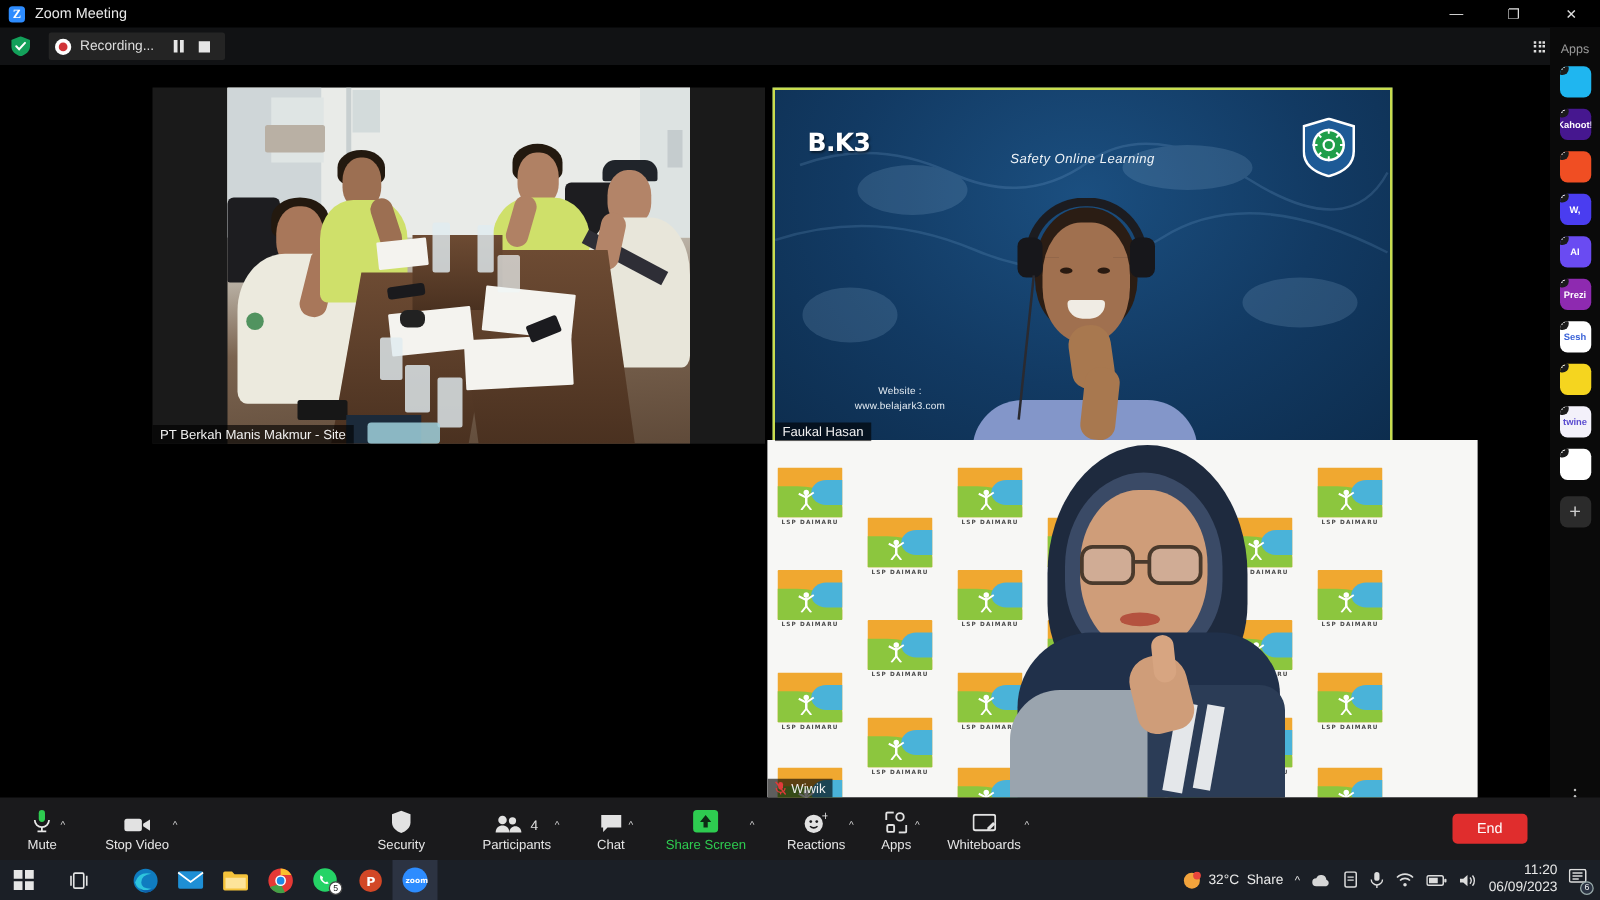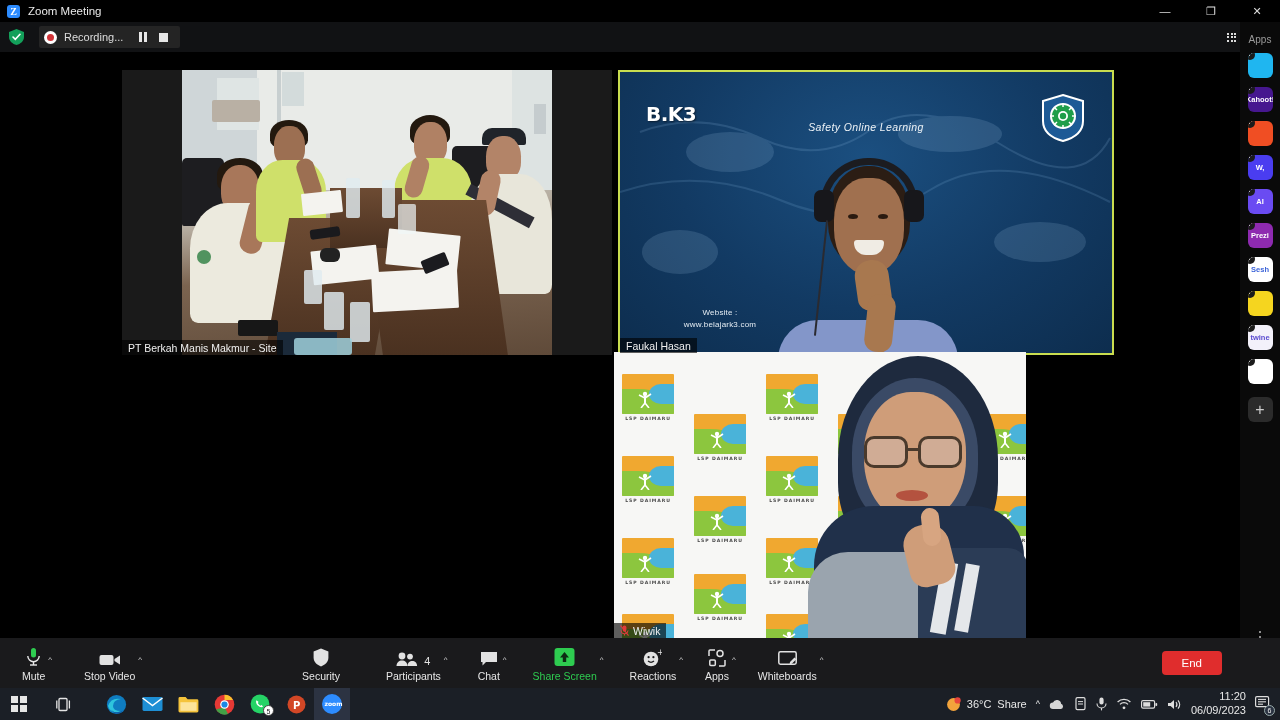--- a/index.html
+++ b/index.html
@@ -98,21 +98,21 @@
   .bk3-shield { position:absolute; right:28px; top:22px; width:42px; height:48px; }
   .bk3-ft { position:absolute; bottom:22px; color:#e4ecf3; font-size:8px;
     text-align:center; line-height:1.5; letter-spacing:.2px; }
   .spk { position:absolute; }
 
   
   #t3 { left:263px; top:300px; width:208px; height:286px; background:#000; }
   .whitebg { position:absolute; left:6px; top:6px; right:6px; bottom:4px; background:#fdfdfd; }
 
   
-  #t4 { left:614px; top:300px; width:412px; height:286px; background:#f2f2f0; }
+  #t4 { left:614px; top:300px; width:568px; height:286px; background:#f2f2f0; }
   .lspwall { position:absolute; inset:0; background:#f7f7f5; }
   .lsp { position:absolute; width:52px; }
   .lsp .box { width:52px; height:40px; position:relative; overflow:hidden; border-radius:1px; }
   .lsp .sky { position:absolute; inset:0; background:#f0a830; }
   .lsp .green { position:absolute; left:0; bottom:0; width:100%; height:62%;
     background:#8cc63e; border-radius:0 70% 0 0; }
   .lsp .blue { position:absolute; right:0; top:24%; width:48%; height:52%;
     background:#4ab3d9; border-radius:60% 0 0 60%; }
   .lsp .fig { position:absolute; left:16px; bottom:6px; width:14px; height:18px; }
   .lsp .cap { text-align:center; font-size:4.6px; letter-spacing:.9px; color:#4a4a4a;
@@ -969,21 +969,21 @@
         <text x="3.4" y="13" font-size="6" fill="#fff" font-family="DejaVu Sans" font-weight="bold">zoom</text>
       </svg>
   </div>
 
   <div class="tray">
     <div class="weather">
       <svg width="15" height="15" viewBox="0 0 15 15">
           <circle cx="7.5" cy="7.5" r="6.4" fill="#f2a33c"></circle>
           <circle cx="11.6" cy="3.4" r="3.1" fill="#e8453c"></circle>
         </svg>
-      <span>36°C</span>
+      <span>32°C</span>
       <span>Share</span>
     </div>
     <span style="font-size:9px;">^</span>
     <svg width="16" height="11" viewBox="0 0 16 11">
         <path d="M4 10 a3.2 3.2 0 0 1 0-6.4 a4.2 4.2 0 0 1 8.1 1.2 A2.7 2.7 0 0 1 12 10 Z" fill="#d6d6d6"></path>
       </svg>
     <svg width="13" height="14" viewBox="0 0 13 14">
         <rect x="2" y="0.6" width="9" height="12" rx="1.4" stroke="#ddd" stroke-width="1.2" fill="none"></rect>
         <path d="M4 4.6 h5 M4 7 h5" stroke="#ddd" stroke-width="1"></path>
       </svg>

